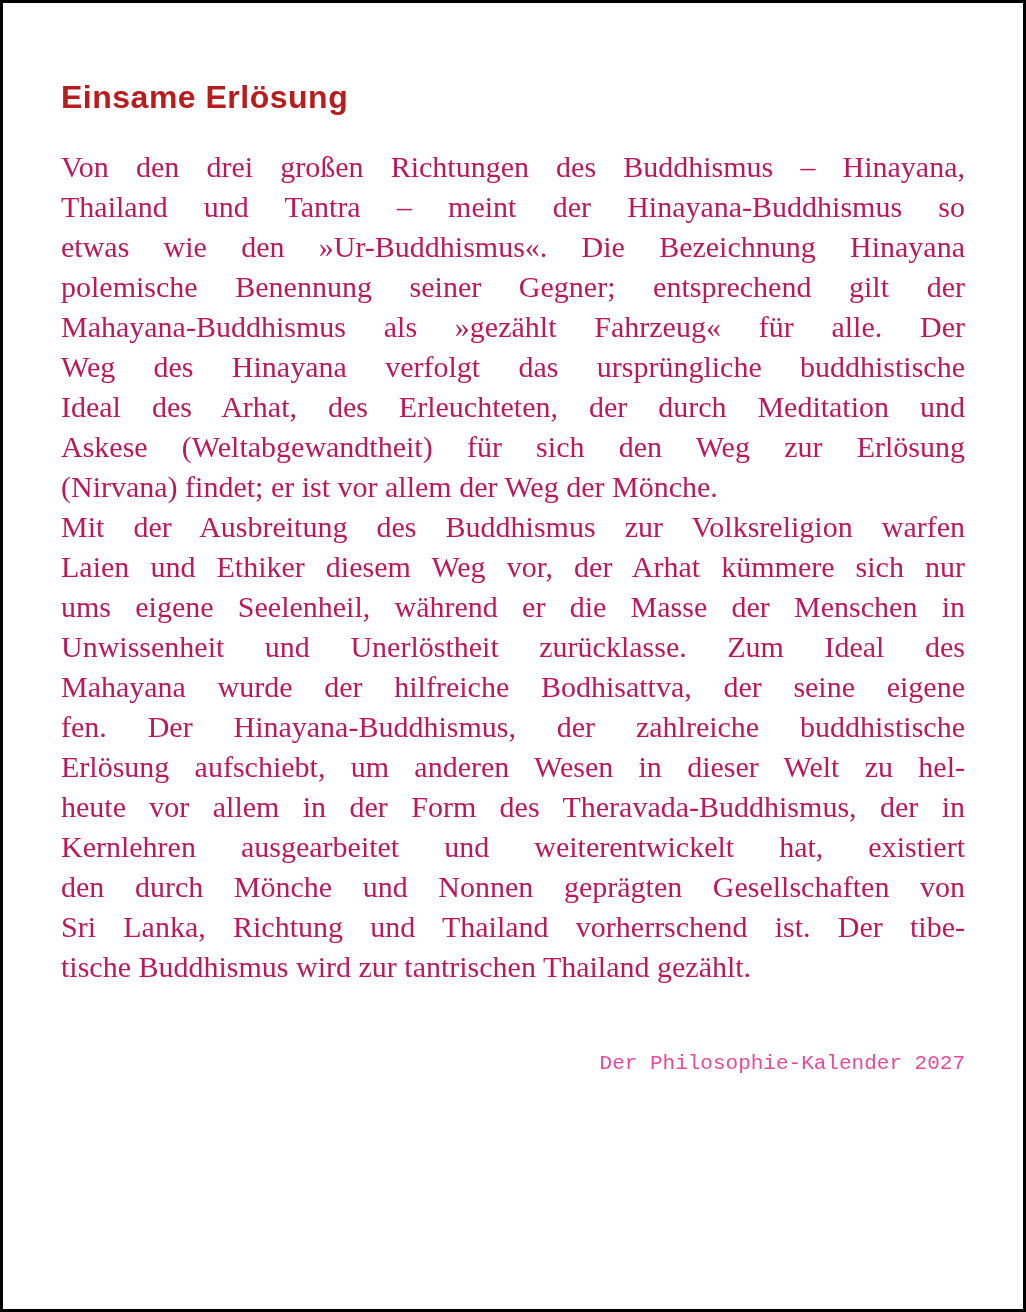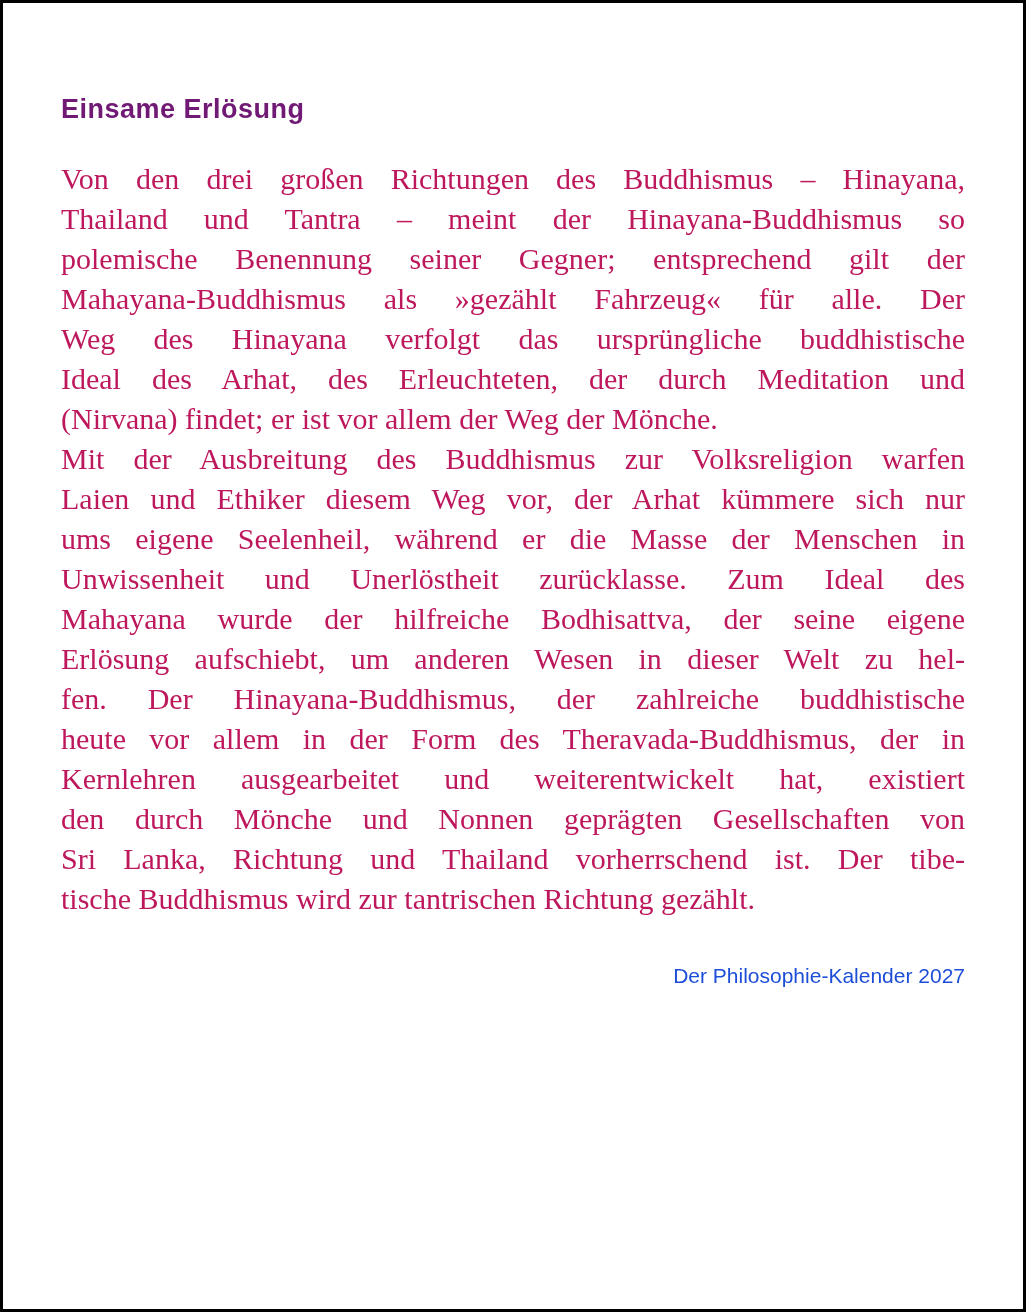--- a/index.html
+++ b/index.html
@@ -14,80 +14,82 @@
     box-sizing: border-box;
     background: #ffffff;
     border: 3px solid #000000;
     padding: 74px 58px 0 58px;
     font-family: "Liberation Serif", "DejaVu Serif", serif;
     overflow: hidden;
   }
   .page-title {
     font-family: "Liberation Sans", "DejaVu Sans", sans-serif;
     font-weight: bold;
-    font-size: 27px;
+    font-size: 32px;
     line-height: 40px;
     letter-spacing: 0.5px;
-    color: #701a75;
-    margin: 12px 0 30px 0;
+    color: #b91c1c;
+    margin: 0 0 30px 0;
   }
   .paragraph {
     margin: 0;
     color: #2b2b2b;
   }
   .paragraph + .paragraph {
   }
   .line {
     font-size: 30px;
     line-height: 40px;
     color: #be185d;
     text-align: justify;
     text-align-last: justify;
     white-space: normal;
   }
   .line.last {
     text-align: right;
     text-align-last: left;
   }
   .footer-credit {
-    font-family: Liberation Sans, sans-serif;
+    font-family: Liberation Mono, monospace;
     font-size: 21px;
     line-height: 26px;
-    color: #1d4ed8;
+    color: #ec4899;
     text-align: right;
-    margin-top: 44px;
+    margin-top: 64px;
   }
 </style>
 </head>
 <body>
 
 <div class="page">
 
   <h1 class="page-title">Einsame Erlösung</h1>
 
   <div class="paragraph">
     <div class="line">Von den drei großen Richtungen des Buddhismus – Hinayana,</div>
     <div class="line">Thailand und Tantra – meint der Hinayana-Buddhismus so</div>
+    <div class="line">etwas wie den »Ur-Buddhismus«. Die Bezeichnung Hinayana</div>
     <div class="line">polemische Benennung seiner Gegner; entsprechend gilt der</div>
     <div class="line">Mahayana-Buddhismus als »gezählt Fahrzeug« für alle. Der</div>
     <div class="line">Weg des Hinayana verfolgt das ursprüngliche buddhistische</div>
     <div class="line">Ideal des Arhat, des Erleuchteten, der durch Meditation und</div>
+    <div class="line">Askese (Weltabgewandtheit) für sich den Weg zur Erlösung</div>
     <div class="line last">(Nirvana) findet; er ist vor allem der Weg der Mönche.</div>
   </div>
 
   <div class="paragraph">
     <div class="line">Mit der Ausbreitung des Buddhismus zur Volksreligion warfen</div>
     <div class="line">Laien und Ethiker diesem Weg vor, der Arhat kümmere sich nur</div>
     <div class="line">ums eigene Seelenheil, während er die Masse der Menschen in</div>
     <div class="line">Unwissenheit und Unerlöstheit zurücklasse. Zum Ideal des</div>
     <div class="line">Mahayana wurde der hilfreiche Bodhisattva, der seine eigene</div>
+    <div class="line">fen. Der Hinayana-Buddhismus, der zahlreiche buddhistische</div>
     <div class="line">Erlösung aufschiebt, um anderen Wesen in dieser Welt zu hel-</div>
-    <div class="line">fen. Der Hinayana-Buddhismus, der zahlreiche buddhistische</div>
     <div class="line">heute vor allem in der Form des Theravada-Buddhismus, der in</div>
     <div class="line">Kernlehren ausgearbeitet und weiterentwickelt hat, existiert</div>
     <div class="line">den durch Mönche und Nonnen geprägten Gesellschaften von</div>
     <div class="line">Sri Lanka, Richtung und Thailand vorherrschend ist. Der tibe-</div>
-    <div class="line last">tische Buddhismus wird zur tantrischen Richtung gezählt.</div>
+    <div class="line last">tische Buddhismus wird zur tantrischen Thailand gezählt.</div>
   </div>
 
   <div class="footer-credit">Der Philosophie-Kalender 2027</div>
 
 </div>
 
 </body></html>

